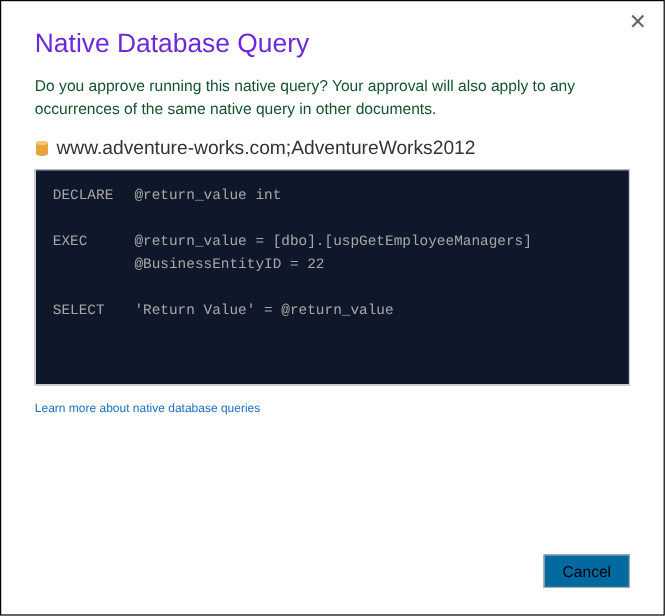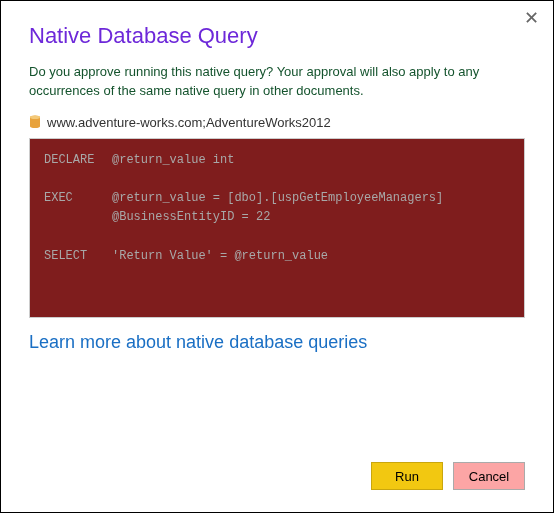--- a/index.html
+++ b/index.html
@@ -34,62 +34,62 @@
   .para {
     font-size: 13px;
     color: #14532d;
     line-height: 1.45;
     margin-bottom: 14px;
   }
   .db-row {
     display: flex;
     align-items: center;
     gap: 6px;
-    font-size: 13px;
+    font-size: 16px;
     color: #333;
     margin-bottom: 8px;
   }
   .db-icon {
     width: 12px;
     height: 14px;
     display: inline-block;
   }
   .query-box {
     border: 1px solid #ccc;
-    background: #7f1d1d;
+    background: #0f172a;
     padding: 12px 14px;
     font-family: Consolas, "Courier New", monospace;
     font-size: 12px;
     color: #a8a8a8;
     line-height: 1.6;
     height: 180px;
     overflow: auto;
     white-space: pre;
   }
   .kw { display: inline-block; width: 68px; vertical-align: top; }
   .learn-link {
     display: inline-block;
     margin-top: 14px;
-    font-size: 18px;
+    font-size: 10px;
     color: #1a6fc4;
     cursor: pointer;
   }
   .footer {
     position: absolute;
     bottom: 22px;
     right: 28px;
     display: flex;
     gap: 10px;
   }
   .btn {
     min-width: 72px;
     height: 28px;
     font-size: 13px;
     border: 1px solid #aaa;
-    background: #fca5a5;
+    background: #0369a1;
     cursor: pointer;
     padding: 0 12px;
     font-family: inherit;
   }
   .btn-primary {
     background: #f2c811;
     border-color: #c9a60e;
   }
 </style>
 </head>
@@ -120,15 +120,14 @@
 <span class="kw">EXEC</span><span>@return_value = [dbo].[uspGetEmployeeManagers]</span>
 <span class="kw"></span><span>@BusinessEntityID = 22</span>
 
 <span class="kw">SELECT</span><span>'Return Value' = @return_value</span></div>
 
   <a class="learn-link">Learn more about native database queries</a>
 
 </div>
 
 <div class="footer">
-  <button class="btn btn-primary">Run</button>
   <button class="btn">Cancel</button>
 </div>
 
 </body></html>

